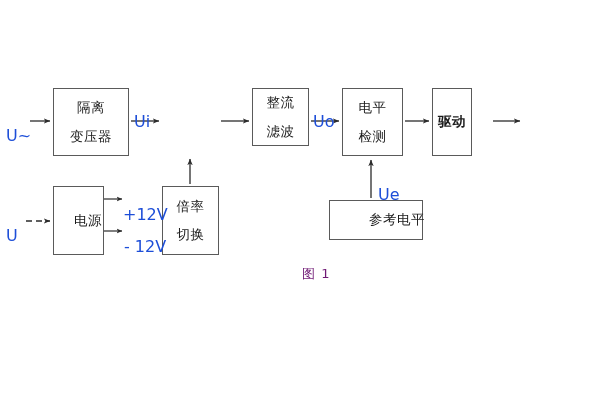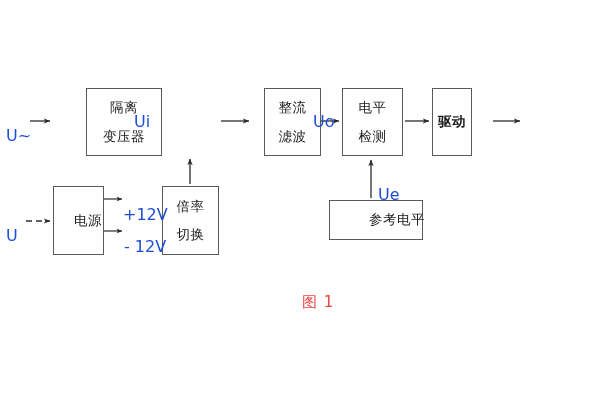--- a/index.html
+++ b/index.html
@@ -38,25 +38,24 @@
   .label {
     position: absolute;
     color: #1d4ed8;
     font-size: 16px;
     line-height: 1;
     white-space: nowrap;
     margin-top: 15px;
   }
   .caption {
     position: absolute;
-    color: #ef4444;
-    font-size: 15px;
+    color: #701a75;
+    font-size: 13px;
     white-space: nowrap;
     letter-spacing: 1px;
-    margin-top: 28px;
   }
   svg.wires {
     position: absolute;
     left: 0;
     top: 0;
     width: 600px;
     height: 400px;
     pointer-events: none;
   }
 </style>
@@ -90,27 +89,27 @@
     <line x1="26" y1="221" x2="50" y2="221" stroke="#2b2b2b" stroke-width="1.3" stroke-dasharray="6 4" marker-end="url(#ah)"></line>
 
     <line x1="104" y1="199" x2="122" y2="199" stroke="#2b2b2b" stroke-width="1.2" marker-end="url(#ahs)"></line>
     <line x1="104" y1="231" x2="122" y2="231" stroke="#2b2b2b" stroke-width="1.2" marker-end="url(#ahs)"></line>
 
     <line x1="190" y1="184" x2="190" y2="159" stroke="#2b2b2b" stroke-width="1.3" marker-end="url(#ah)"></line>
 
     <line x1="371" y1="198" x2="371" y2="160" stroke="#2b2b2b" stroke-width="1.3" marker-end="url(#ah)"></line>
   </svg>
 
-  <div class="box two" style="left:53px; top:88px; width:76px; height:68px;margin-left:33px;">
+  <div class="box two" style="left:53px; top:88px; width:76px; height:68px;">
     <span class="line">隔离</span>
     <span class="line">变压器</span>
   </div>
 
 
-  <div class="box two" style="left:264px; top:88px; width:57px; height:68px;justify-content:center;">
+  <div class="box two" style="left:252px; top:88px; width:57px; height:58px;justify-content:center;">
     <span class="line">整流</span>
     <span class="line">滤波</span>
   </div>
 
   <div class="box two" style="left:342px; top:88px; width:61px; height:68px;">
     <span class="line">电平</span>
     <span class="line">检测</span>
   </div>
 
   <div class="box" style="left:432px; top:88px; width:40px; height:68px;font-weight:bold;">

